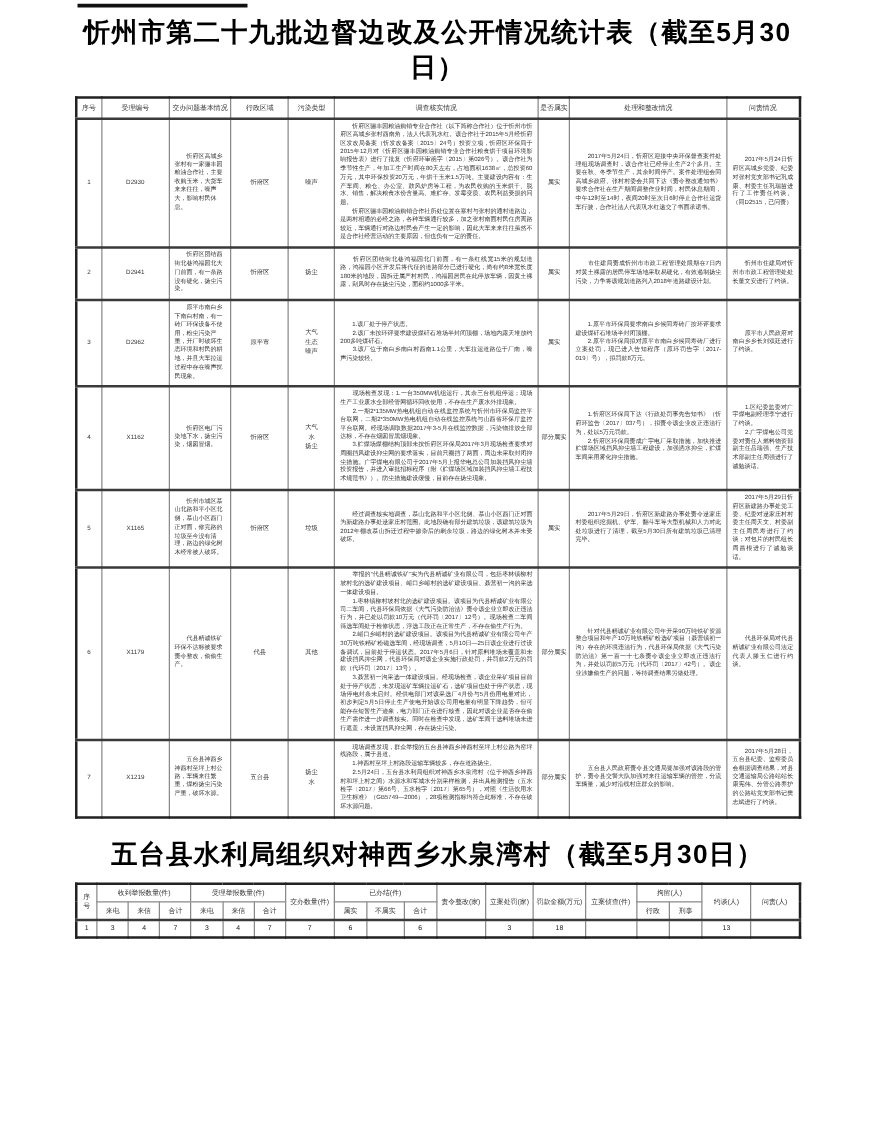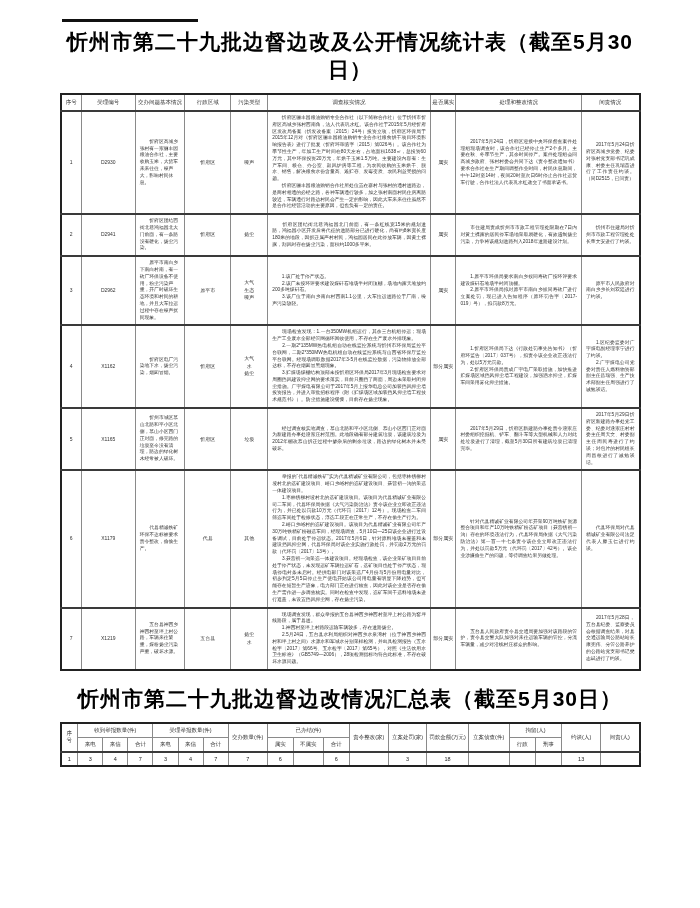--- a/index.html
+++ b/index.html
@@ -1,17 +1,17 @@
 <!DOCTYPE html>
 <html><head>
 <meta charset="utf-8">
 <style>
   * { margin:0; padding:0; box-sizing:border-box; }
   body { background:#fff; font-family:"Liberation Sans","DejaVu Sans",sans-serif; color:#222; }
-  .page { width:585px; margin:16px auto; background:#fff; padding:2px 2px 6px 2px; position:relative; }
+  .page { width:585px; margin:0 auto; background:#fff; padding:2px 2px 6px 2px; position:relative; }
   .top-rule { width:136px; height:3px; background:#111; margin:1px 0 6px 2px; }
   h1.doc-title { font-size:21px; font-weight:bold; text-align:center; letter-spacing:1px;
                  color:#000; margin:6px 0 9px 0; font-family:"Liberation Sans",sans-serif; }
   table.grid { width:100%; border-collapse:collapse; table-layout:fixed; border:2px solid #222; }
   table.grid th, table.grid td { border:1px solid #8a8a8a; vertical-align:middle; }
   table.grid tbody tr { border-top:2px solid #3a3a3a; }
   table.grid th { font-size:5.5px; font-weight:normal; color:#333; text-align:center; padding:4px 1px; }
   td.c { font-size:5px; text-align:center; padding:2px 1px; line-height:1.5; white-space:pre-wrap; color:#333; }
   td.t { font-size:4.8px; text-align:justify; padding:3px 4px; line-height:1.42; white-space:pre-wrap; color:#333; }
   td.t.narrow { text-align:left; }
@@ -149,21 +149,21 @@
 　　2.5月24日，五台县水利局组织对神西乡水泉湾村（位于神西乡神西村和坪上村之间）水源水和军城水分别采样检测，并出具检测报告（五水检字〔2017〕第66号、五水检字〔2017〕第65号），对照《生活饮用水卫生标准》（GB5749—2006），28项检测指标均符合此标准，不存在破坏水源问题。</td>
         <td class="c">部分属实</td>
         <td class="t">　　五台县人民政府责令县交通局要加强对该路段的管护，责令县交警大队加强对来往运输车辆的管控，分流车辆量，减少对沿线村庄群众的影响。</td>
         <td class="t">　　2017年5月28日，五台县纪委、监察委员会根据调查结果，对县交通运输局公路站站长康宪伟、分管公路养护的公路站党支部书记樊志斌进行了约谈。</td>
       </tr>
     </tbody>
   </table>
 
   <div class="gap"></div>
 
-  <h1 class="doc-title">忻州市第二十九批边督边改情况汇总表（截至5月30日）</h1>
+  <h1 class="doc-title">五台县水利局组织对神西乡水泉湾村（截至5月30日）</h1>
 
   <table class="grid sum">
     <colgroup>
       <col style="width:3%">
       <col style="width:4.4%">
         <col style="width:4.4%">
         <col style="width:4.4%">
       <col style="width:4.4%">
         <col style="width:4.4%">
         <col style="width:4.4%">

